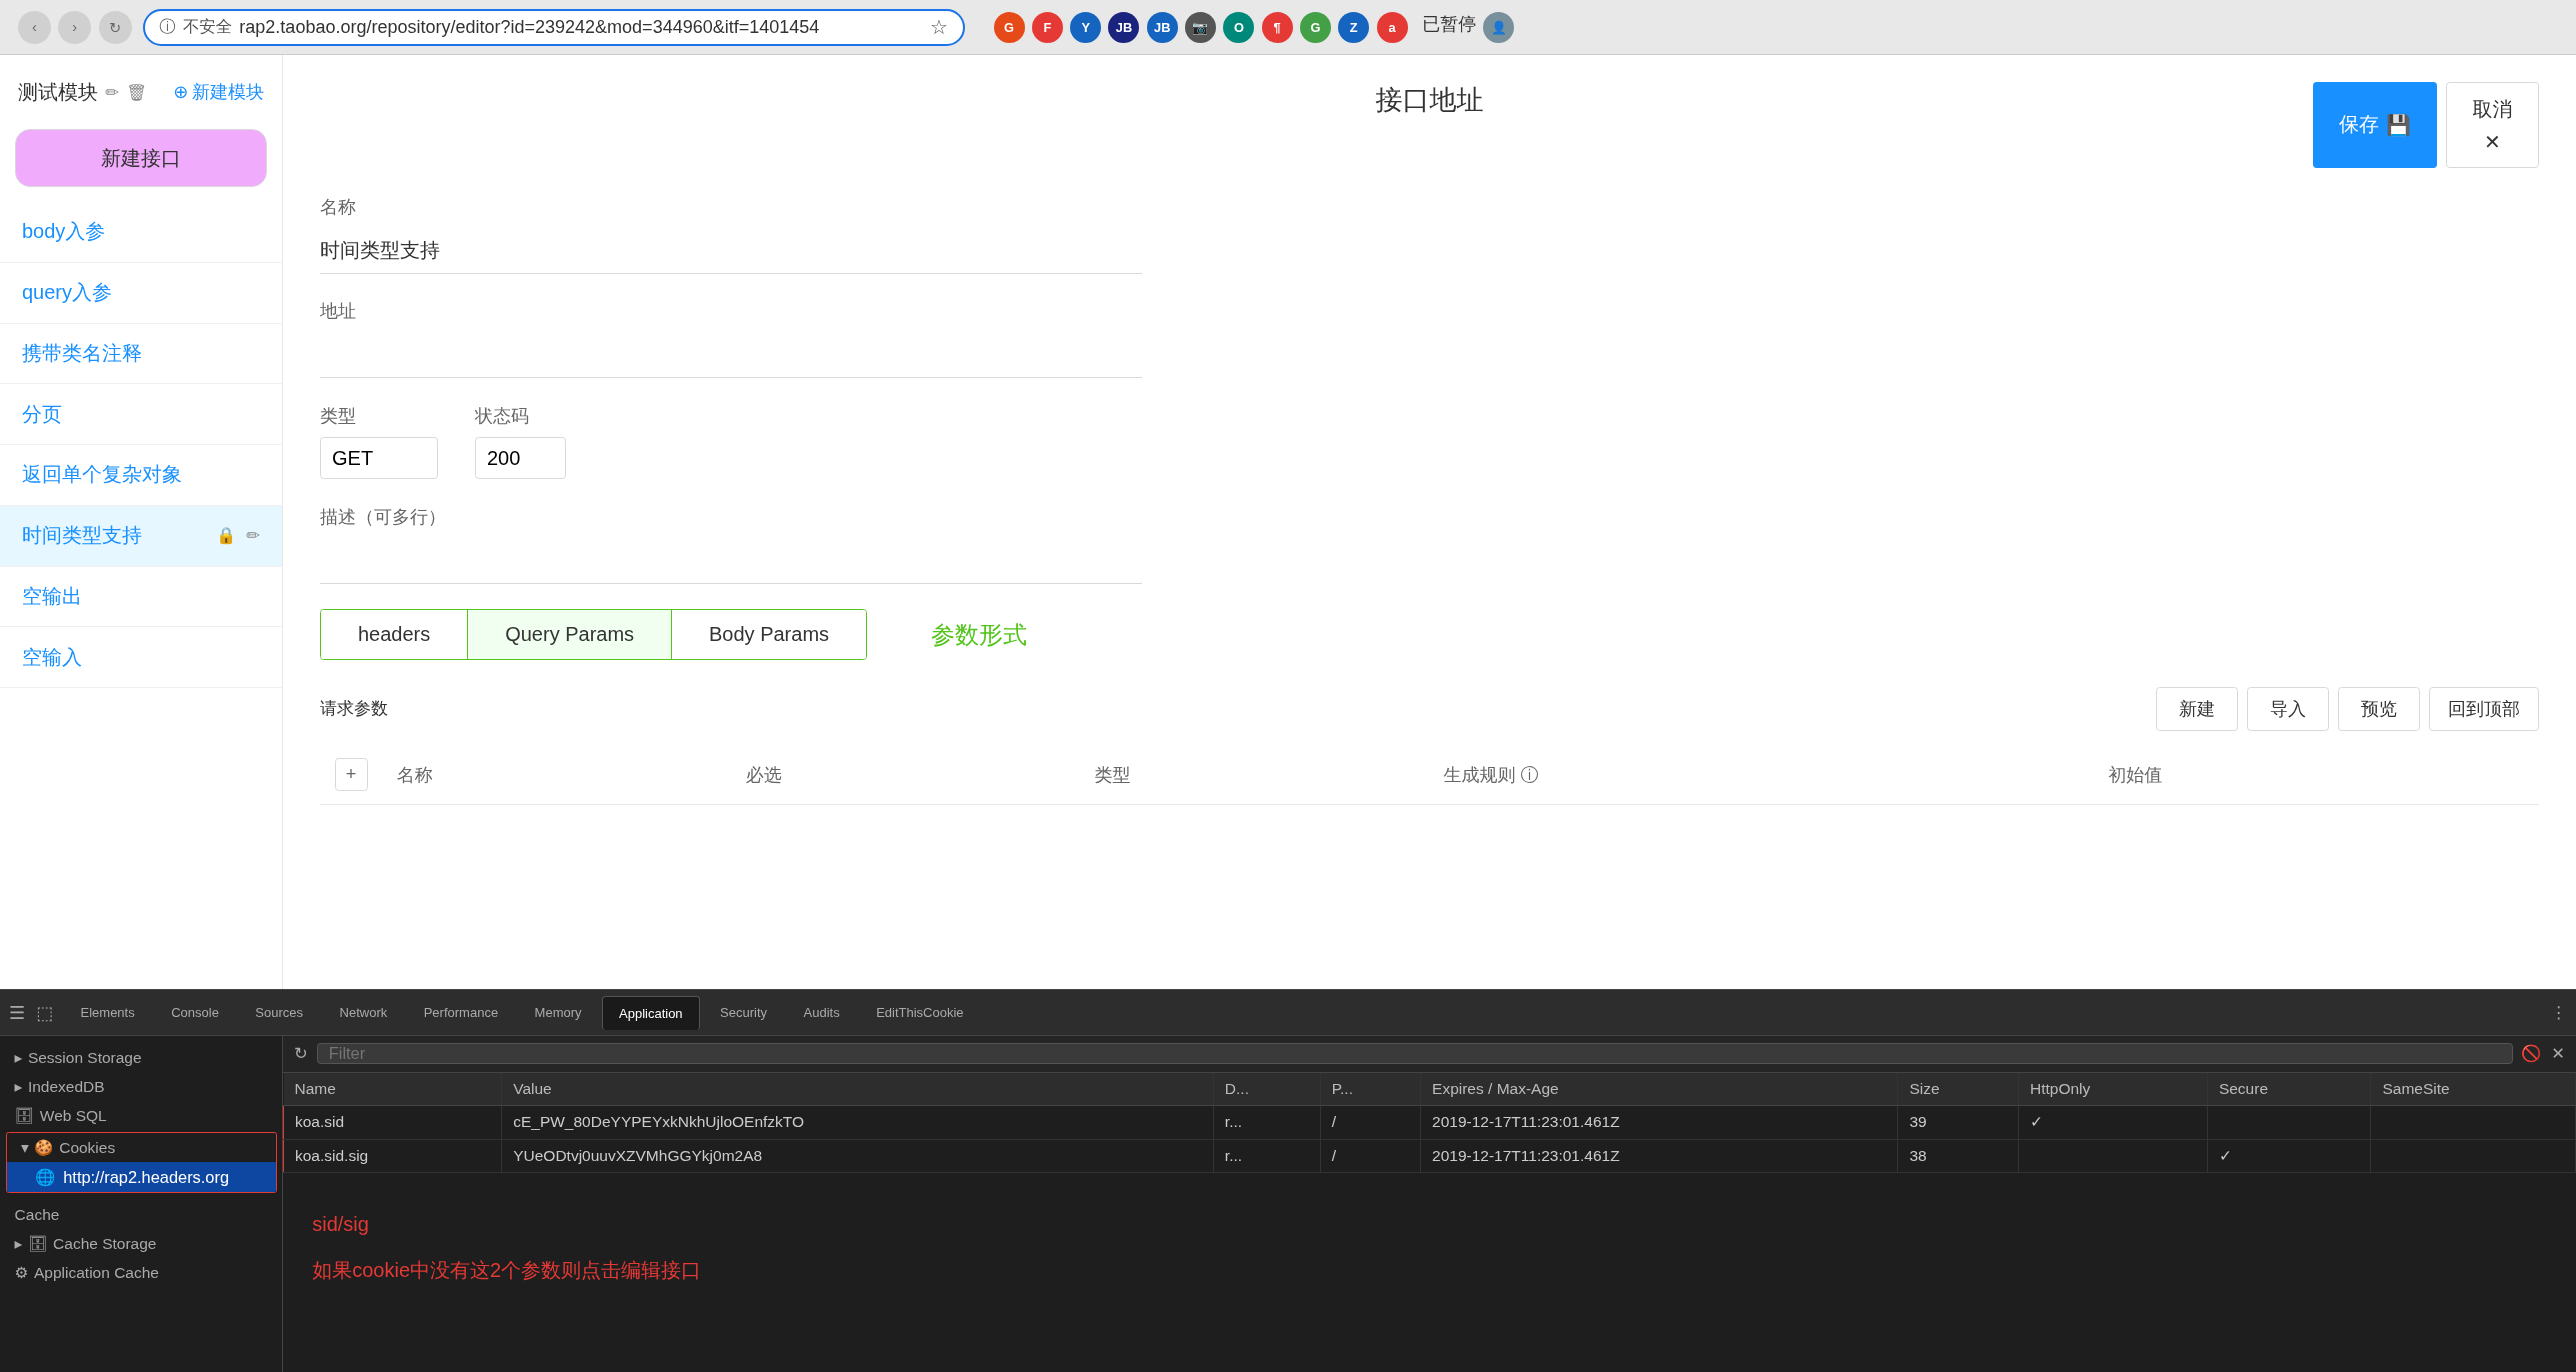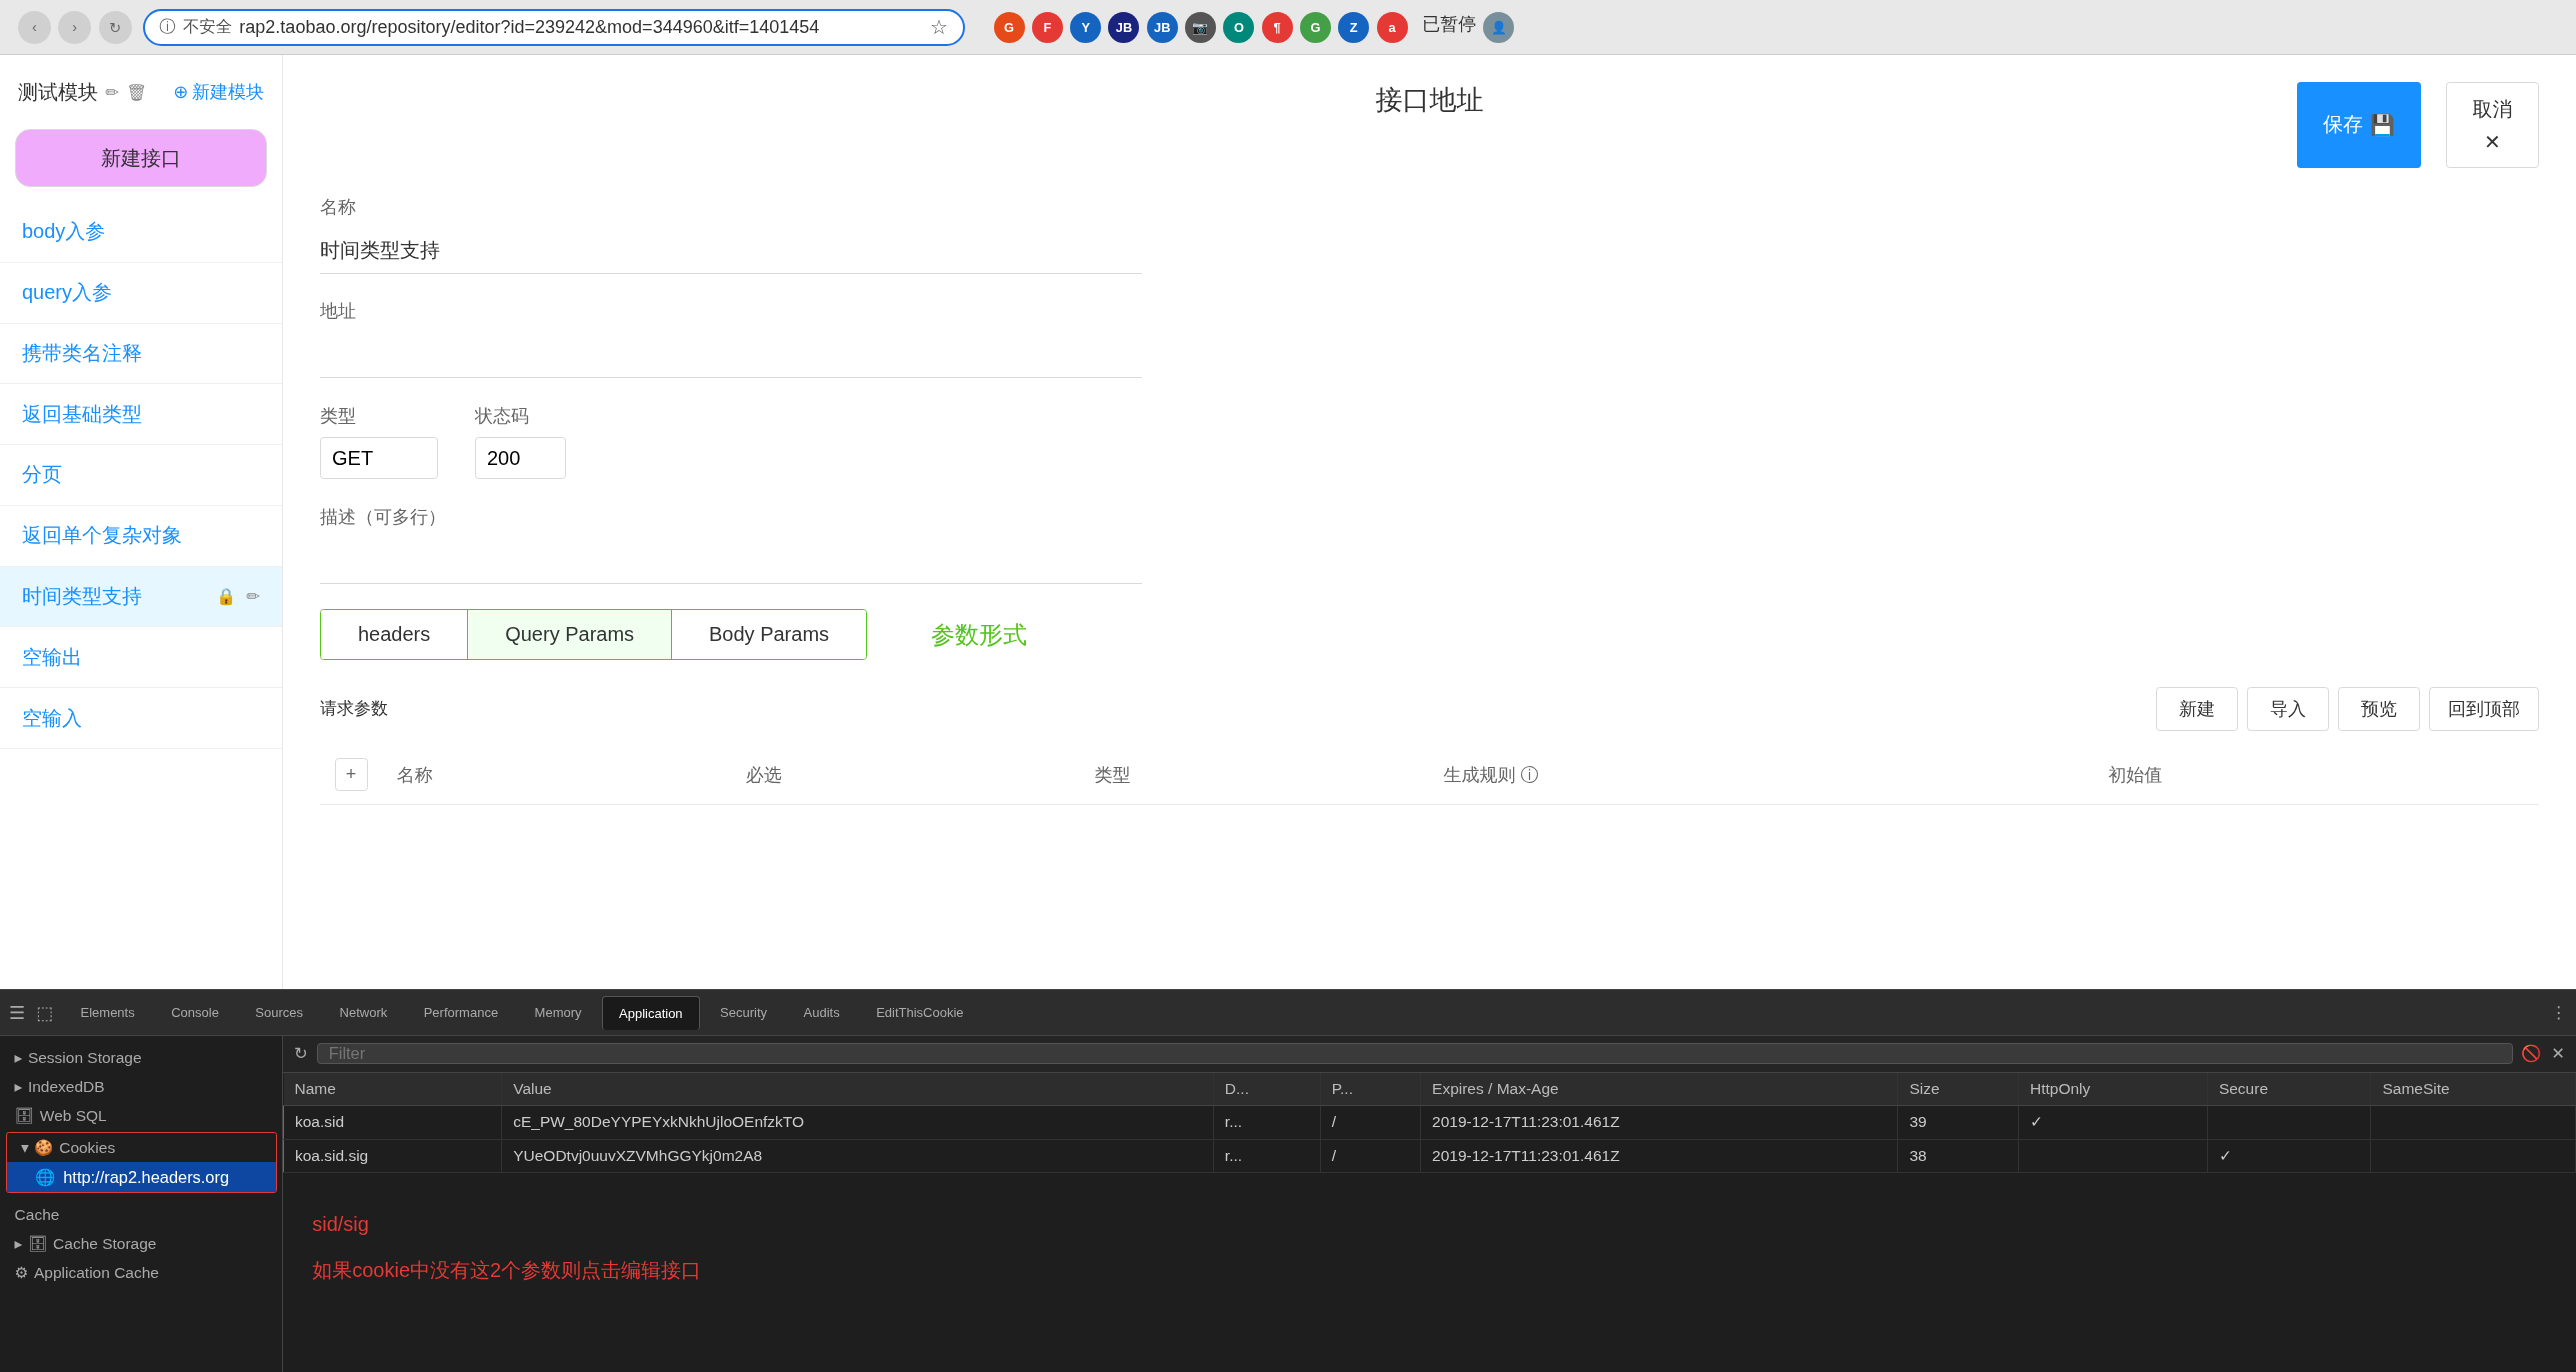--- a/index.html
+++ b/index.html
@@ -115,21 +115,21 @@
       text-align: center;
       font-size: 27px;
       color: #333;
       margin-bottom: 37px;
       font-weight: 500;
     }
 
     .top-actions {
       display: flex;
       justify-content: flex-end;
-      gap: 25px;
+      gap: 9px;
       margin-bottom: 27px;
     }
 
     .save-btn {
       background: #1890ff;
       color: white;
       border: none;
       border-radius: 3.7px;
       padding: 12.8px 25.6px;
       font-size: 20px;
@@ -415,23 +415,20 @@
     </div>
 
     <div class="sidebar-item">
       <span>body入参</span>
     </div>
     <div class="sidebar-item">
       <span>query入参</span>
     </div>
     <div class="sidebar-item">
       <span>携带类名注释</span>
-    </div>
-    <div class="sidebar-item">
-      <span>返回基础类型</span>
     </div>
     <div class="sidebar-item">
       <span>分页</span>
     </div>
     <div class="sidebar-item">
       <span>返回单个复杂对象</span>
     </div>
     <div class="sidebar-item active">
       <span>时间类型支持</span>
       <div class="sidebar-item-actions">

